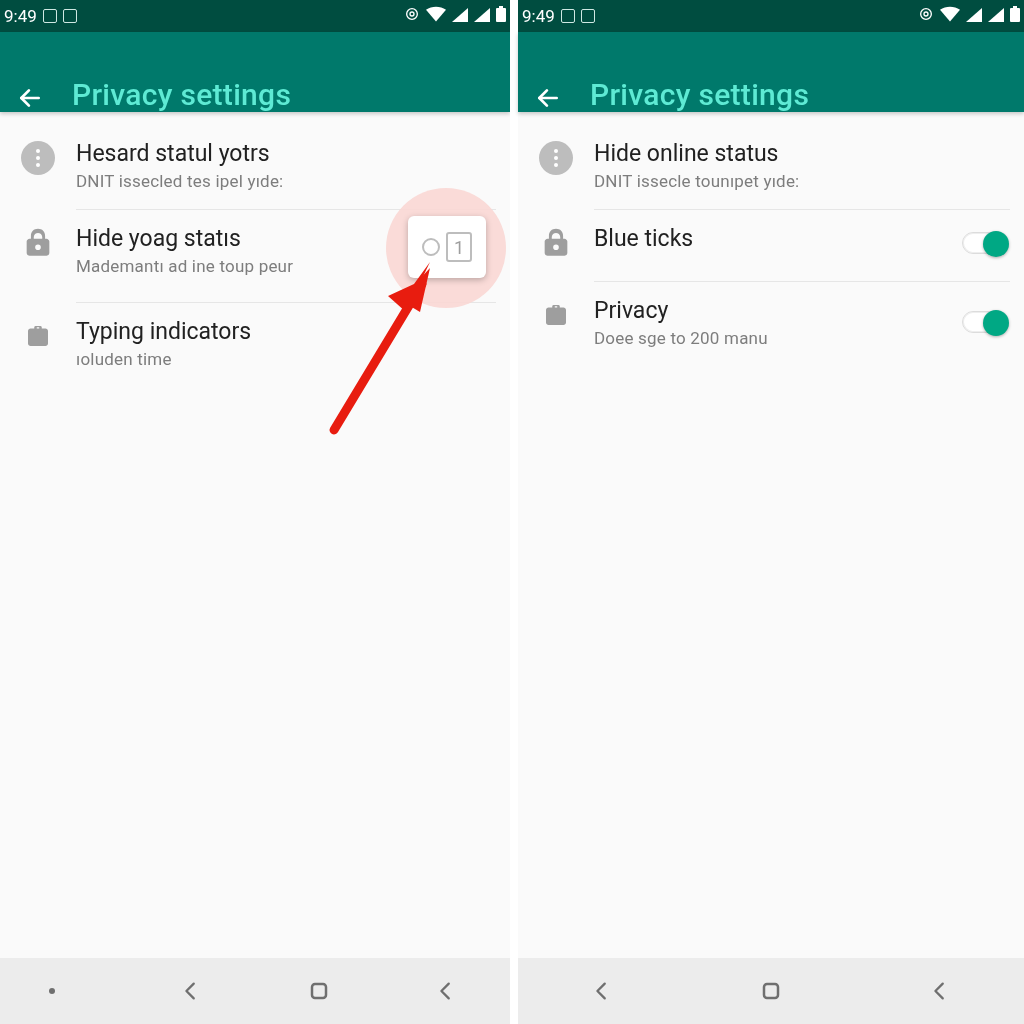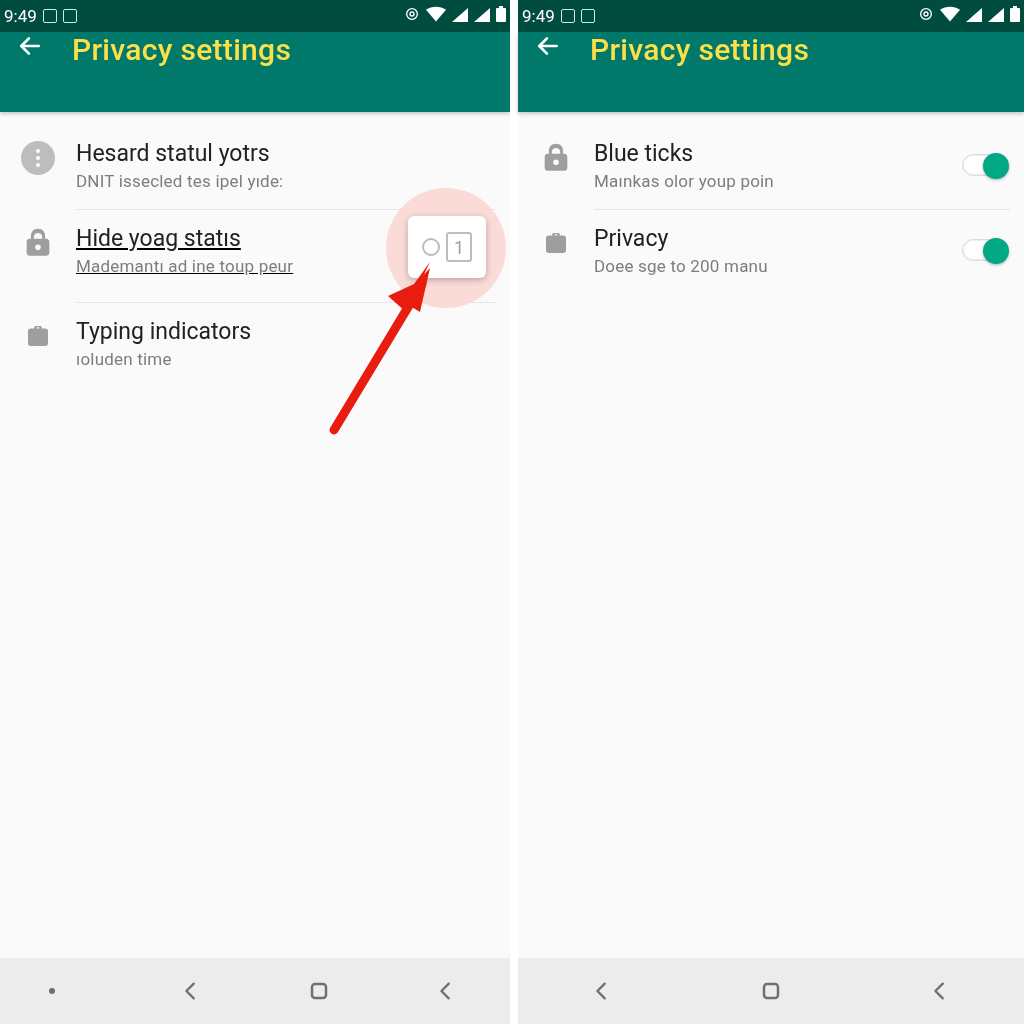--- a/index.html
+++ b/index.html
@@ -9,21 +9,21 @@
   .phone.left  { left: 0;  width: 510px; }
   .phone.right { left: 518px; width: 506px; }
   .gap { position: absolute; top:0; bottom:0; left:510px; width:8px; background:#ffffff; }
 
   
   .status { height: 32px; background: #004d40; color: #ffffff; display:flex; align-items:center; justify-content:space-between; padding: 0 4px; font-size: 17px; }
   .status .cluster { display:flex; align-items:center; gap:6px; }
   .status .box { width:14px; height:14px; border:1.5px solid #cfe9e3; border-radius:2px; display:flex; align-items:center; justify-content:center; font-size:10px; color:#cfe9e3; }
 
   
-  .appbar { height: 80px; background: #00796b; color:#fde047; display:flex; align-items:flex-start; padding: 0 16px; gap: 28px; box-shadow: 0 2px 4px rgba(0,0,0,.2); }
+  .appbar { height: 80px; background: #00796b; color:#5eead4; display:flex; align-items:flex-end; padding: 0 16px; gap: 28px; box-shadow: 0 2px 4px rgba(0,0,0,.2); }
   .appbar .back { width:28px; height:28px; display:flex; align-items:center; justify-content:center; cursor:pointer; }
   .appbar .title { font-size: 30px; font-weight: 500; letter-spacing: .3px; }
 
   
   .list { padding-top: 12px; }
   .row { display:flex; align-items:flex-start; padding: 14px 16px 18px 18px; position:relative; }
   .row + .row::before { content:""; position:absolute; top:0; left:76px; right:14px; height:1px; background:#e6e6e6; }
   .row .icon { width:40px; height:40px; margin-right: 18px; display:flex; align-items:center; justify-content:center; color:#9e9e9e; }
   .row .texts { flex:1; min-width:0; padding-top:2px; }
   .row .title { font-size: 23px; color:#212121; margin-bottom:4px; }
@@ -116,21 +116,21 @@
                 <div class="dot"></div>
               </div>
             </div>
         </div>
         <div class="texts">
           <div class="title">Hesard statul yotrs</div>
           <div class="sub">DNIT issecled tes ipel yıde:</div>
         </div>
       </div>
 
-      <div class="row" style="padding-bottom:26px;text-decoration:underline;">
+      <div class="row" style="padding-bottom:26px;">
         <div class="icon">
           <svg width="34" height="34" viewBox="0 0 24 24" fill="#9e9e9e">
               <path d="M12 2C9 2 7 4 7 7v2H6c-1 0-2 1-2 2v8c0 1 1 2 2 2h12c1 0 2-1 2-2v-8c0-1-1-2-2-2h-1V7c0-3-2-5-5-5zm0 3c1.5 0 3 1 3 3v1H9V8c0-2 1.5-3 3-3zm0 8a2 2 0 110 4 2 2 0 010-4z"></path>
             </svg>
         </div>
         <div class="texts">
           <div class="title">Hide yoag statıs</div>
           <div class="sub">Mademantı ad ine toup peur</div>
         </div>
       </div>
@@ -229,30 +229,44 @@
       <div class="back">
         <svg width="26" height="26" viewBox="0 0 24 24" fill="none" stroke="#fff" stroke-width="2.5" stroke-linecap="round" stroke-linejoin="round">
             <line x1="20" y1="12" x2="4" y2="12"></line>
             <polyline points="11 5 4 12 11 19"></polyline>
           </svg>
       </div>
       <div class="title">Privacy settings</div>
     </div>
 
     <div class="list">
+      <div class="row">
+        <div class="icon">
+          <div class="circ">
+              <div class="vdots">
+                <div class="dot"></div>
+                <div class="dot"></div>
+                <div class="dot"></div>
+              </div>
+            </div>
+        </div>
+        <div class="texts">
+          <div class="title">Hide online status</div>
+          <div class="sub">DNIT issecle tounıpet yıde:</div>
+        </div>
+      </div>
 
       <div class="row">
         <div class="icon">
           <svg width="34" height="34" viewBox="0 0 24 24" fill="#9e9e9e">
               <path d="M12 2C9 2 7 4 7 7v2H6c-1 0-2 1-2 2v8c0 1 1 2 2 2h12c1 0 2-1 2-2v-8c0-1-1-2-2-2h-1V7c0-3-2-5-5-5zm0 3c1.5 0 3 1 3 3v1H9V8c0-2 1.5-3 3-3zm0 8a2 2 0 110 4 2 2 0 010-4z"></path>
             </svg>
         </div>
         <div class="texts">
           <div class="title">Blue ticks</div>
-          <div class="sub">Maınkas olor youp poin</div>
         </div>
         <div class="ctrl">
             <div class="toggle on"></div>
           </div>
       </div>
 
       <div class="row">
         <div class="icon">
           <svg width="30" height="30" viewBox="0 0 24 24" fill="#9e9e9e">
               <path d="M10 4h4c1 0 1 1 1 1v1h3c1 0 2 1 2 2v10c0 1-1 2-2 2H6c-1 0-2-1-2-2V8c0-1 1-2 2-2h3V5s0-1 1-1zm1 2h2V5h-2v1z"></path>

